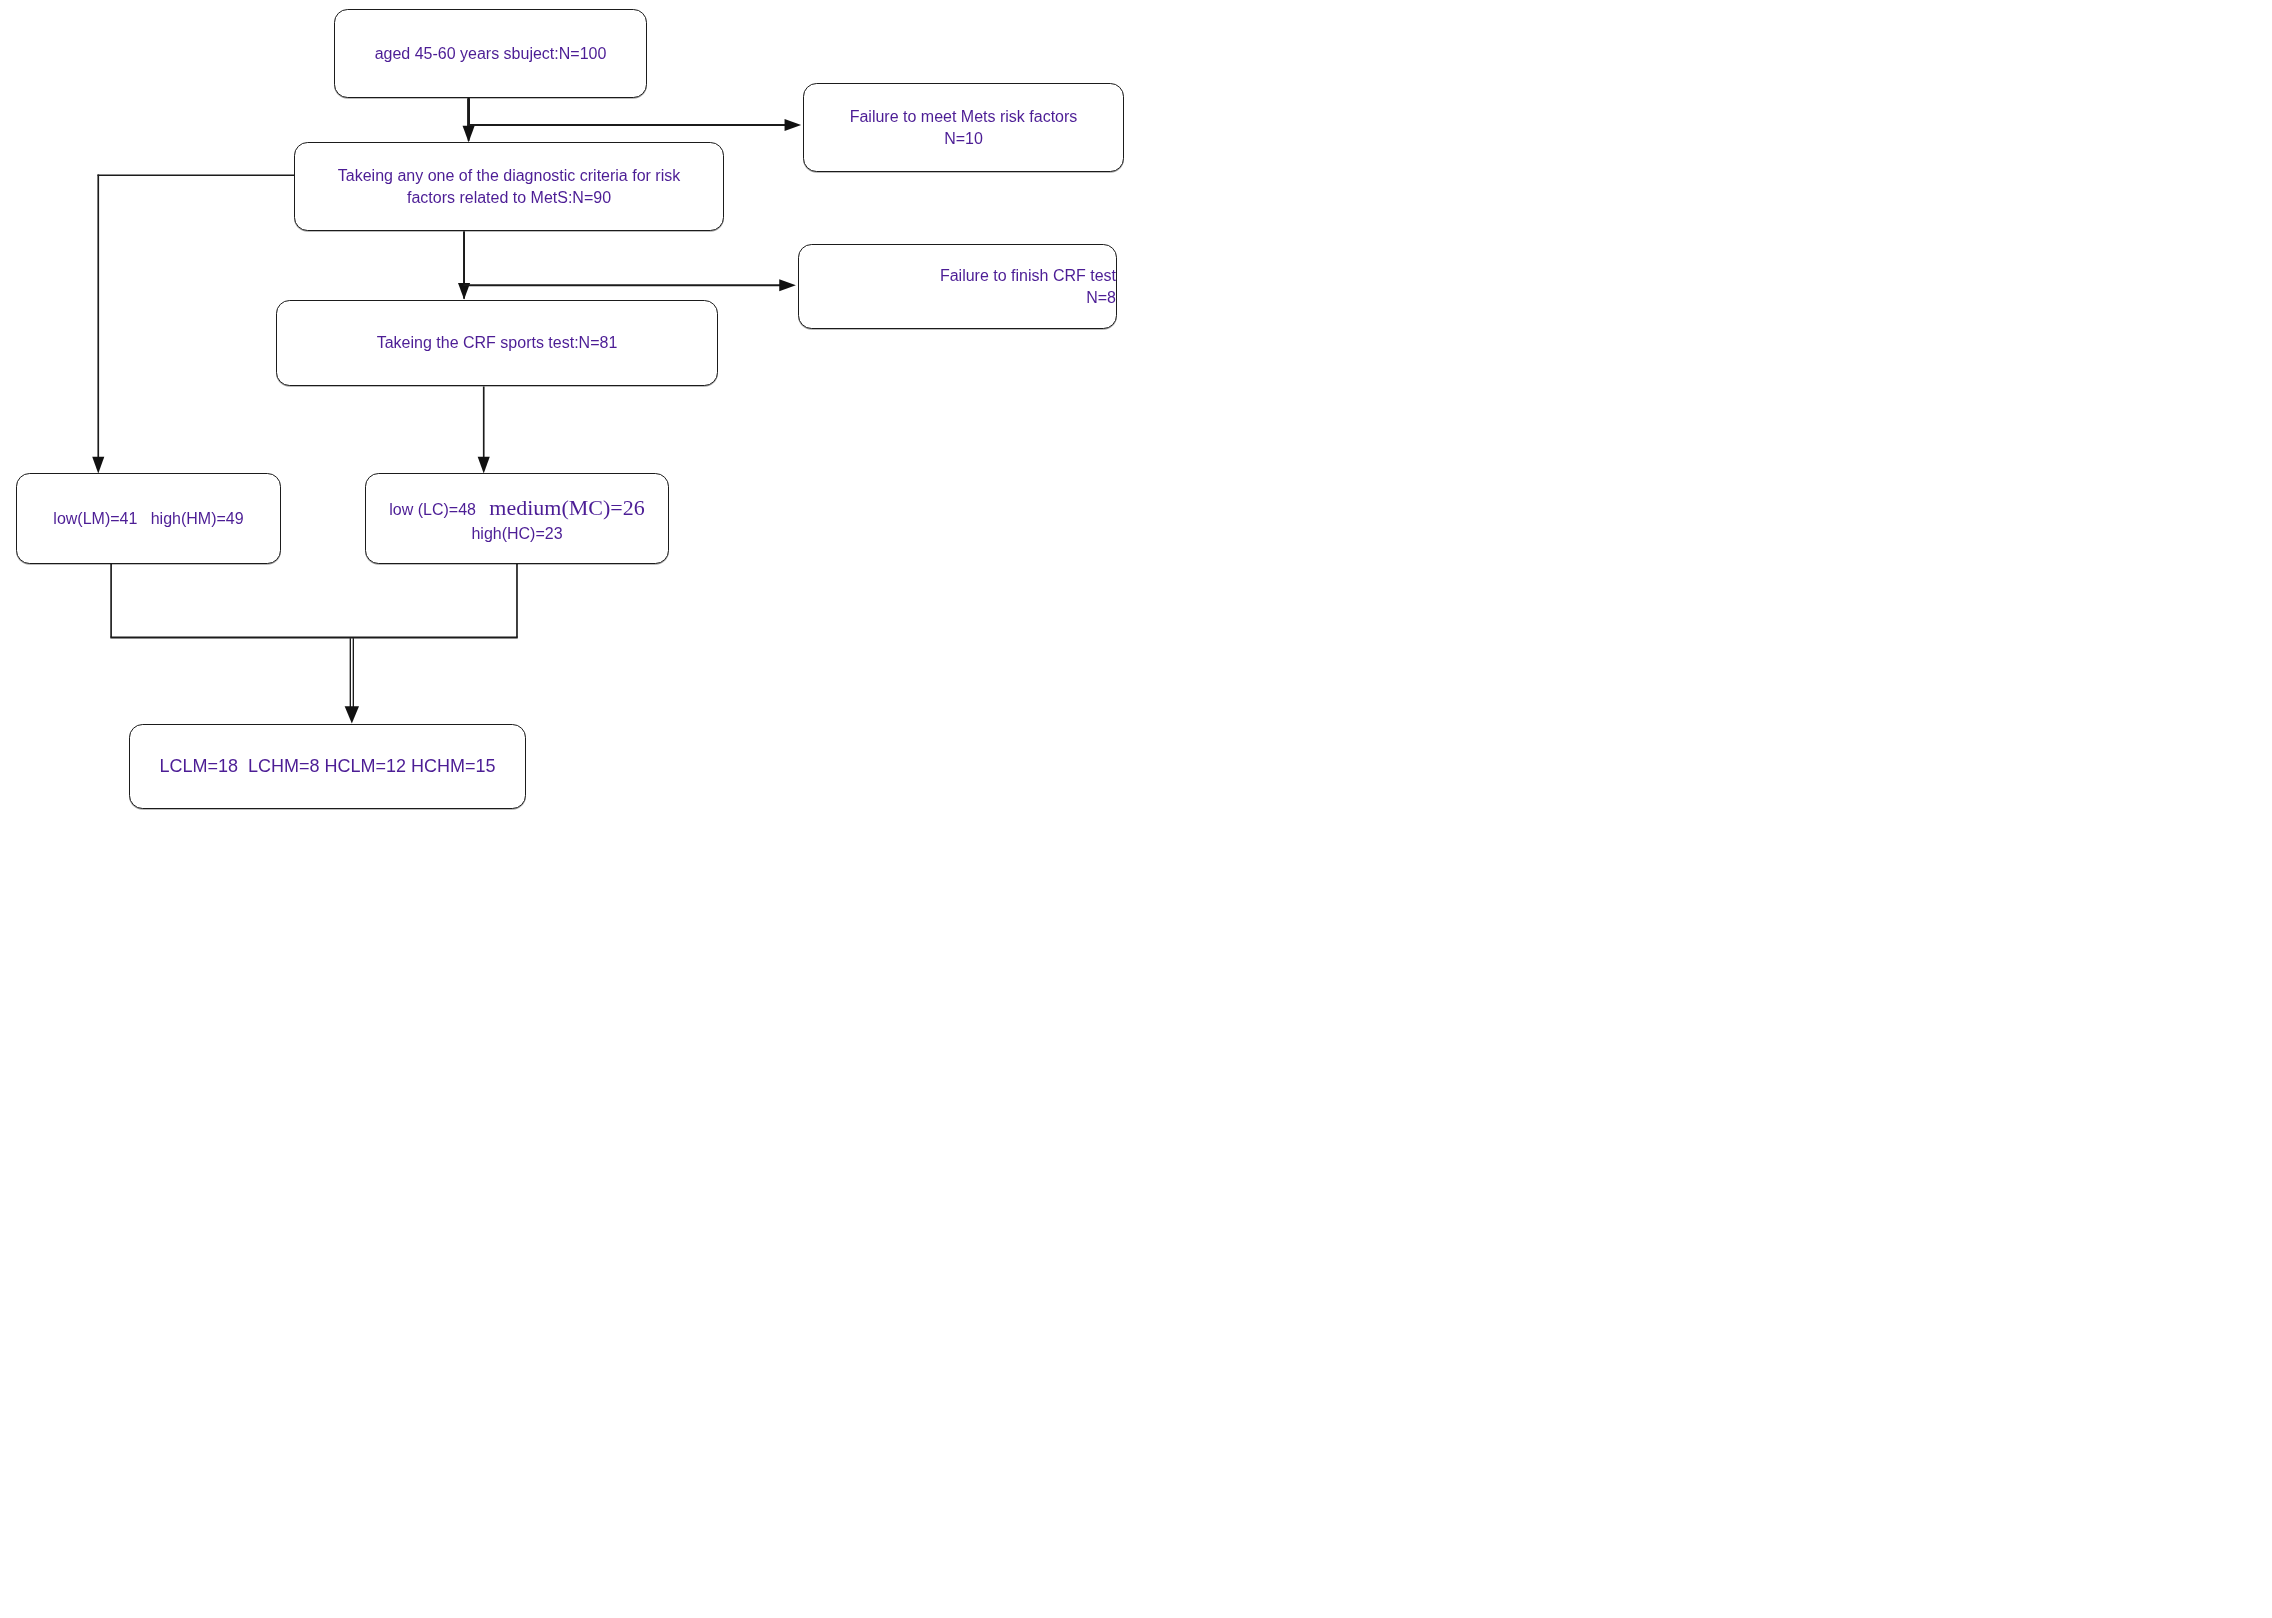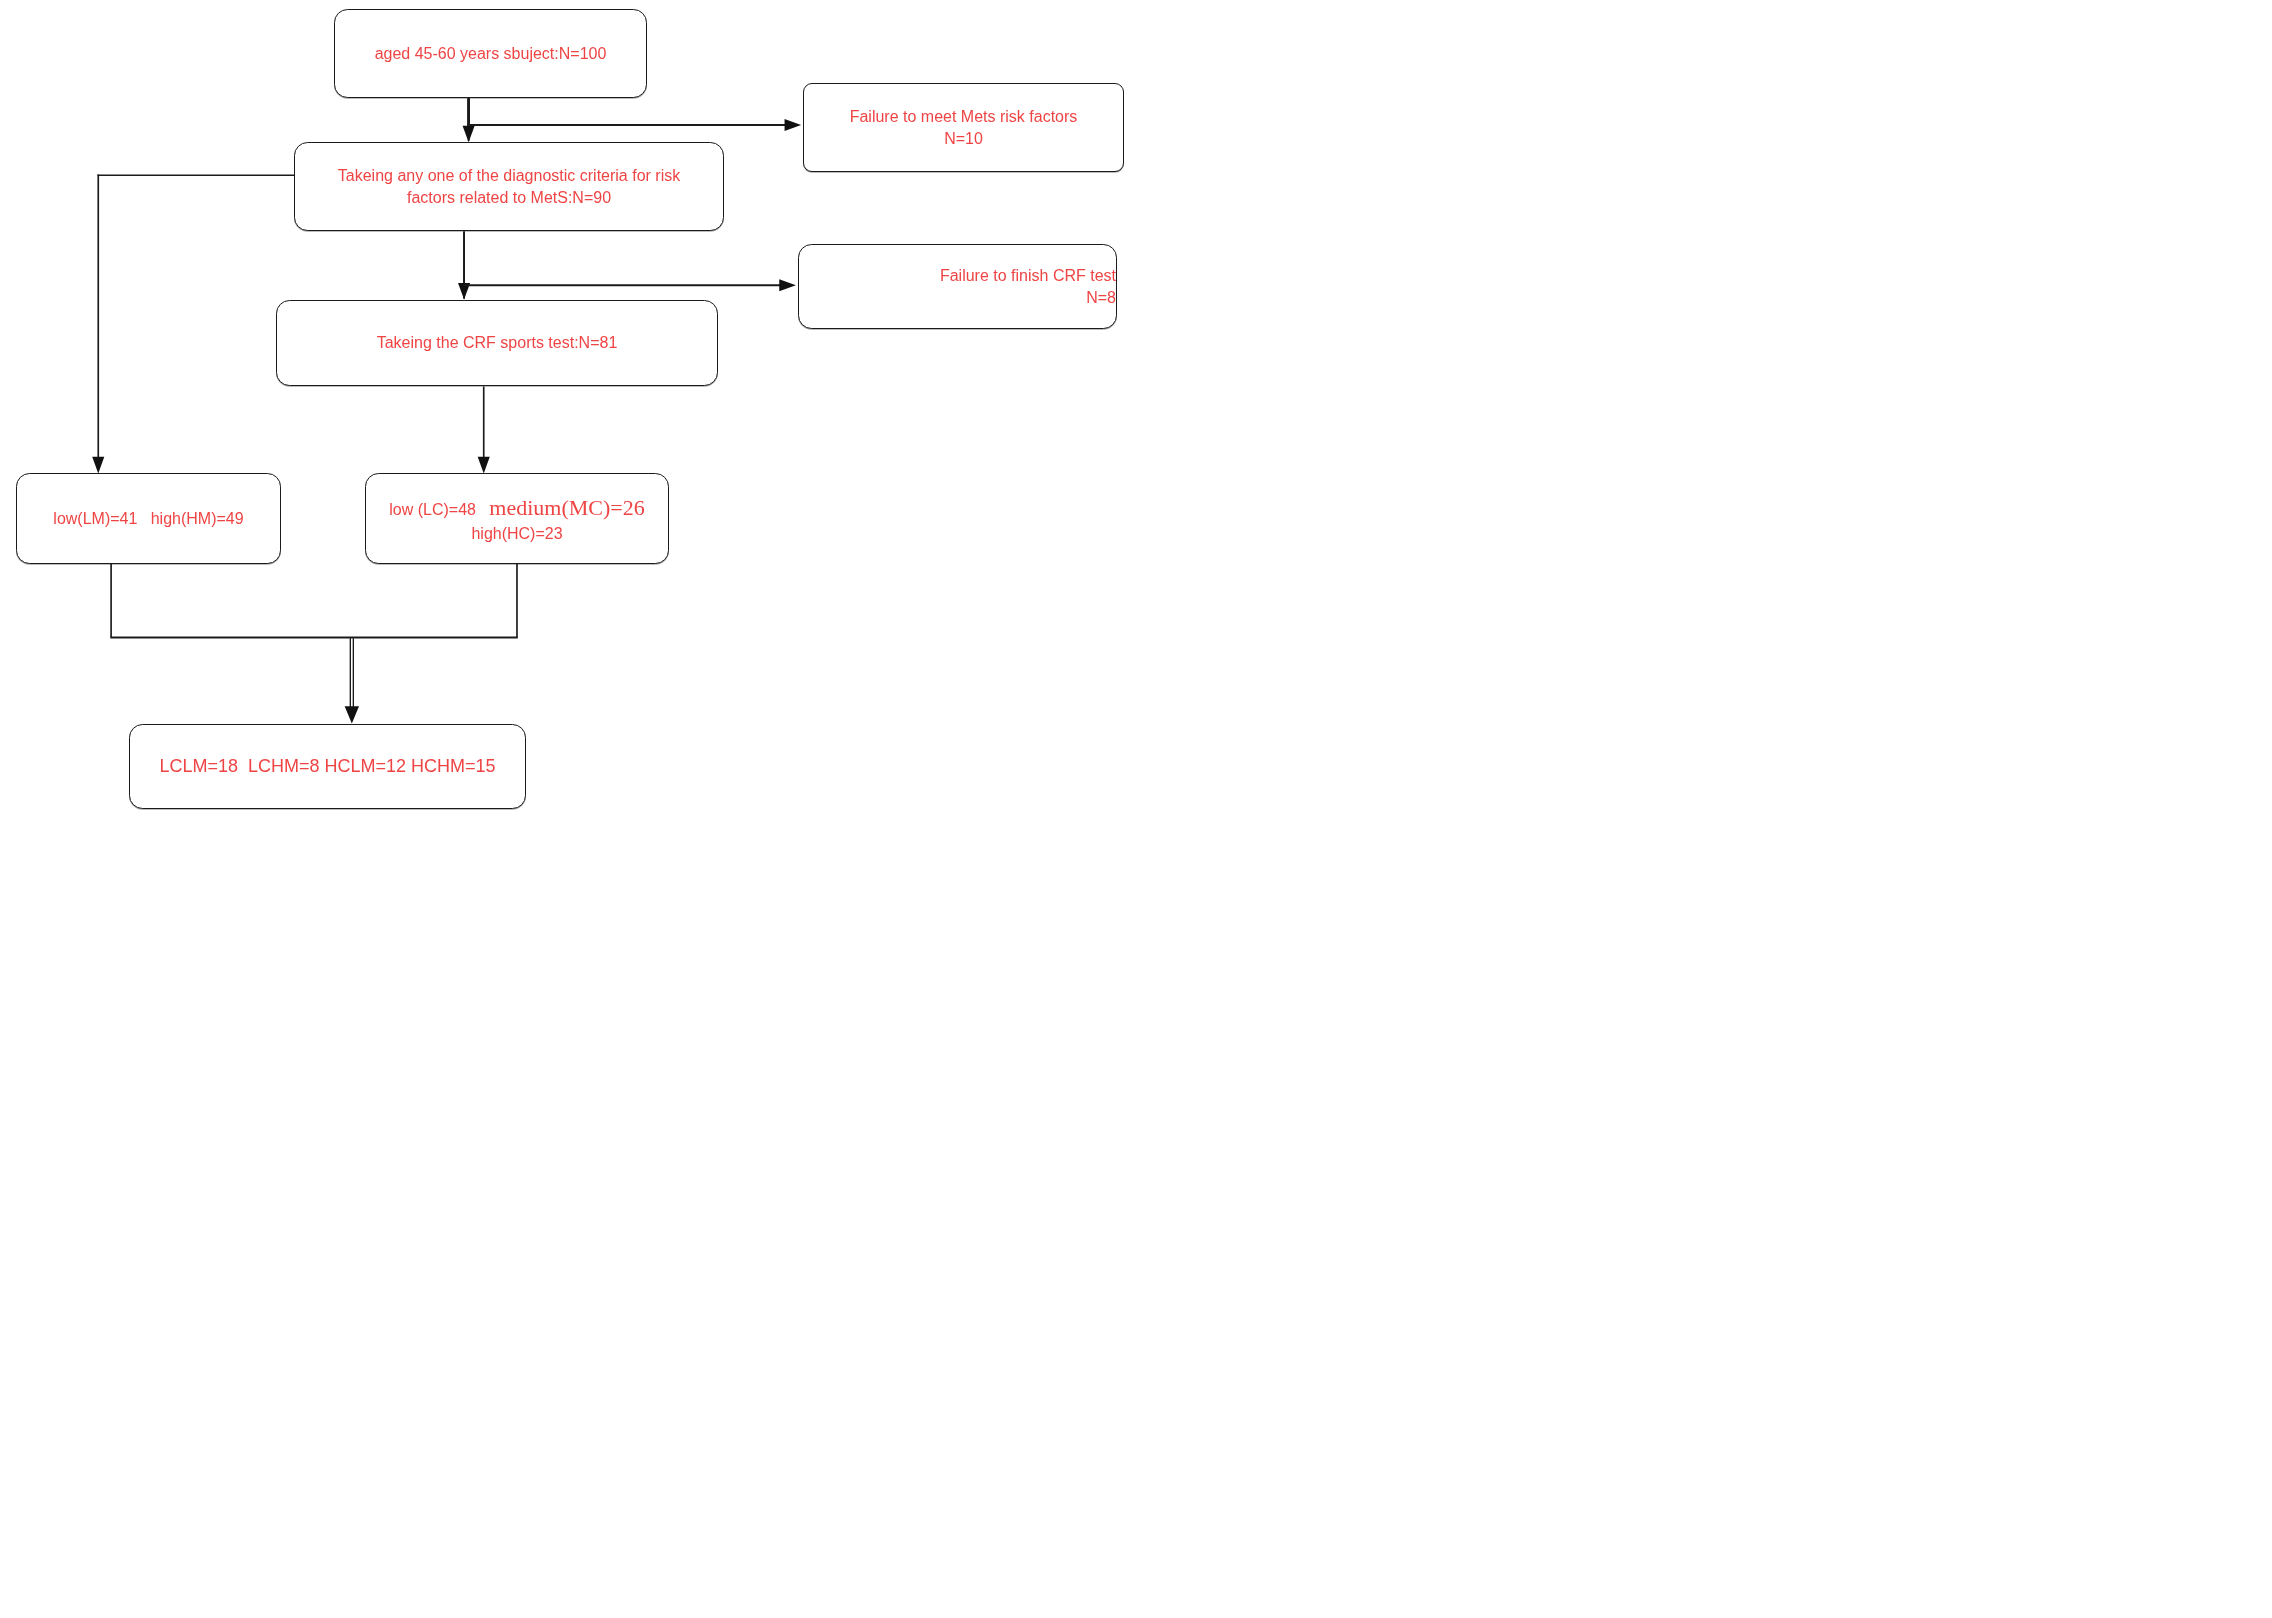--- a/index.html
+++ b/index.html
@@ -6,21 +6,21 @@
     margin: 0;
     padding: 0;
     background: #ffffff;
   }
   .canvas {
     position: relative;
     width: 1136px;
     height: 810px;
     background: #ffffff;
     font-family: "Liberation Sans", sans-serif;
-    color: #ef4444;
+    color: #4c1d95;
     overflow: hidden;
     padding-left: 12px;
   }
   .connector-layer {
     position: absolute;
     left: 0;
     top: 0;
     width: 1136px;
     height: 810px;
   }
@@ -42,21 +42,21 @@
   .label {
     white-space: pre;
   }
   .serif {
     font-family: "Liberation Serif", serif;
     font-size: 22px;
   }
   
   #node-subjects  { left: 334px;  top: 9px;  width: 313px; height: 89px; }
   #node-mets      { left: 294px;  top: 142px; width: 430px; height: 89px; }
-  #node-fail-mets { left: 803px; top: 83px; width: 321px; height: 89px; border-radius: 9px; }
+  #node-fail-mets { left: 803px; top: 83px; width: 321px; height: 89px; }
   #node-crf       { left: 276px;  top: 300px; width: 442px; height: 86px; }
   #node-fail-crf  { left: 798px; top: 244px; width: 319px; height: 85px; align-items: flex-end; }
   #node-lm-hm     { left: 16px;   top: 473px; width: 265px; height: 91px; }
   #node-lc-mc     { left: 365px;  top: 473px; width: 304px; height: 91px; }
   #node-final     { left: 129px;  top: 724px; width: 397px; height: 85px; font-size: 18px; }
   line, path { stroke: #1b1b1b; }
   polygon { fill: #111111; stroke: none; }
 </style>
 </head>
 <body>

